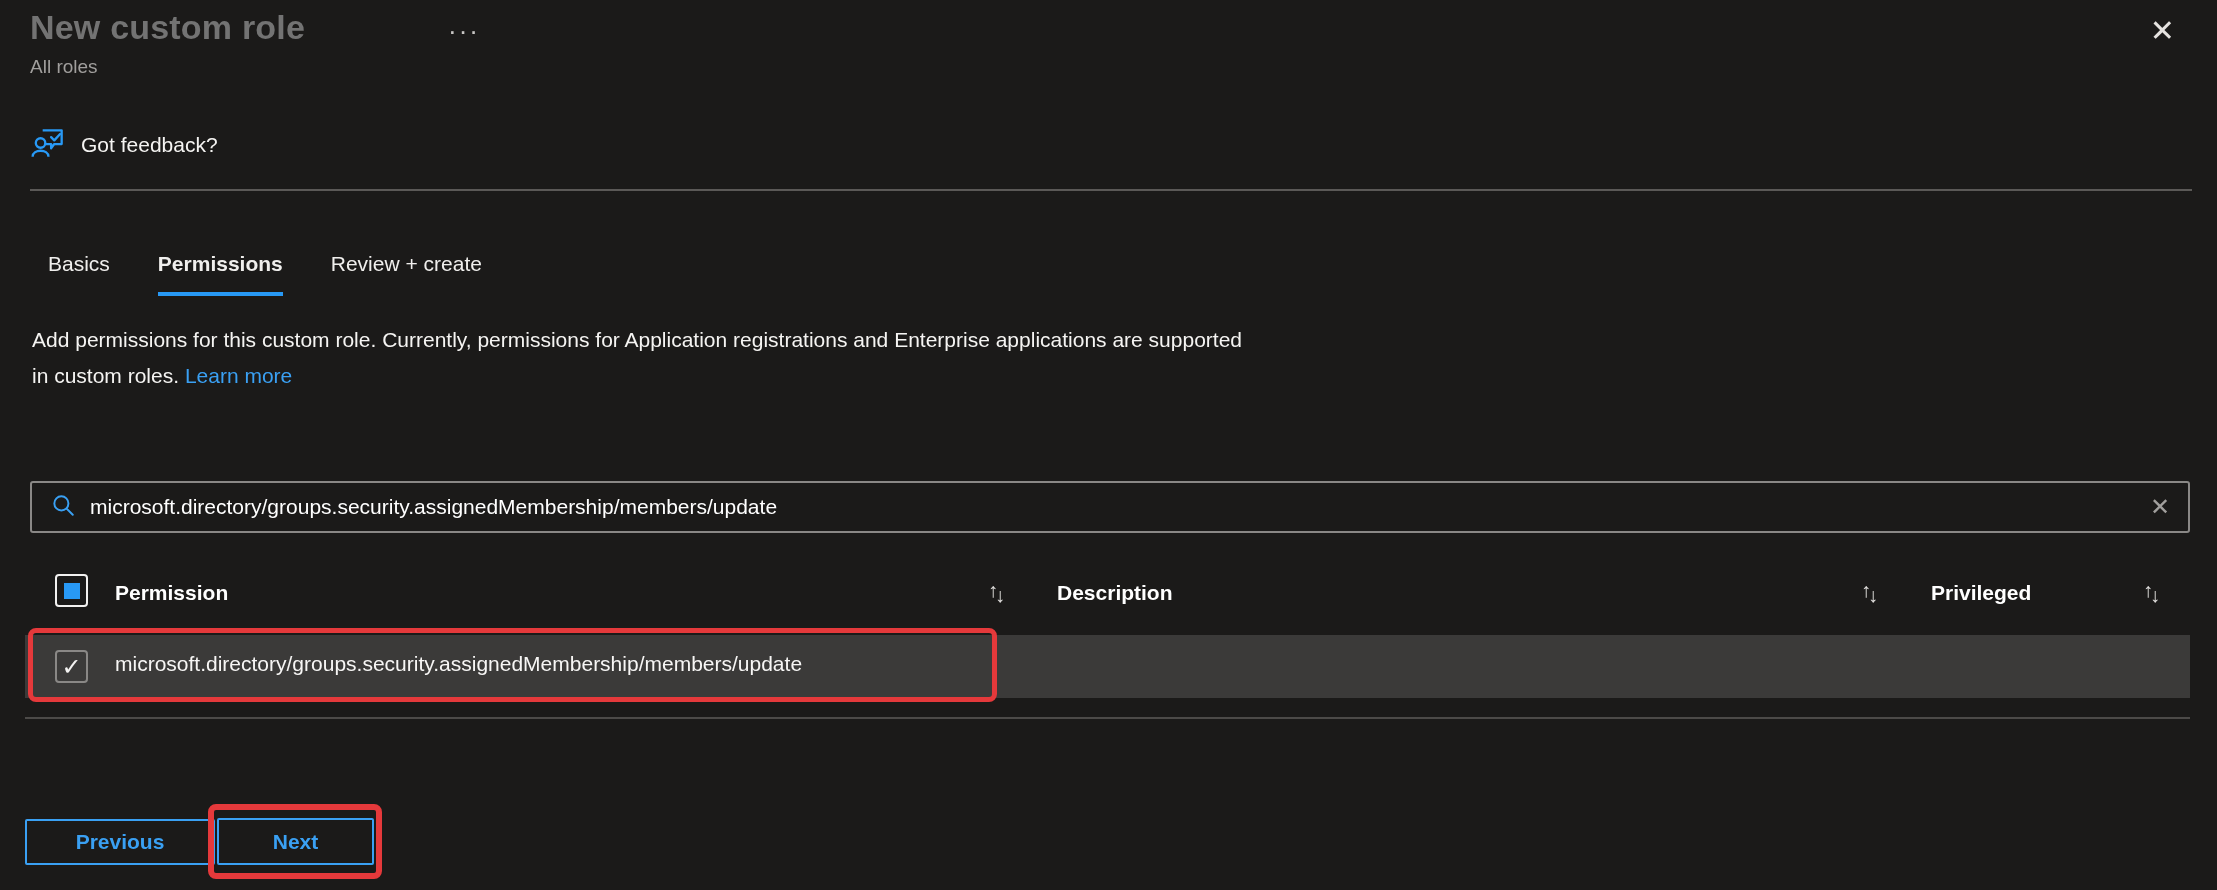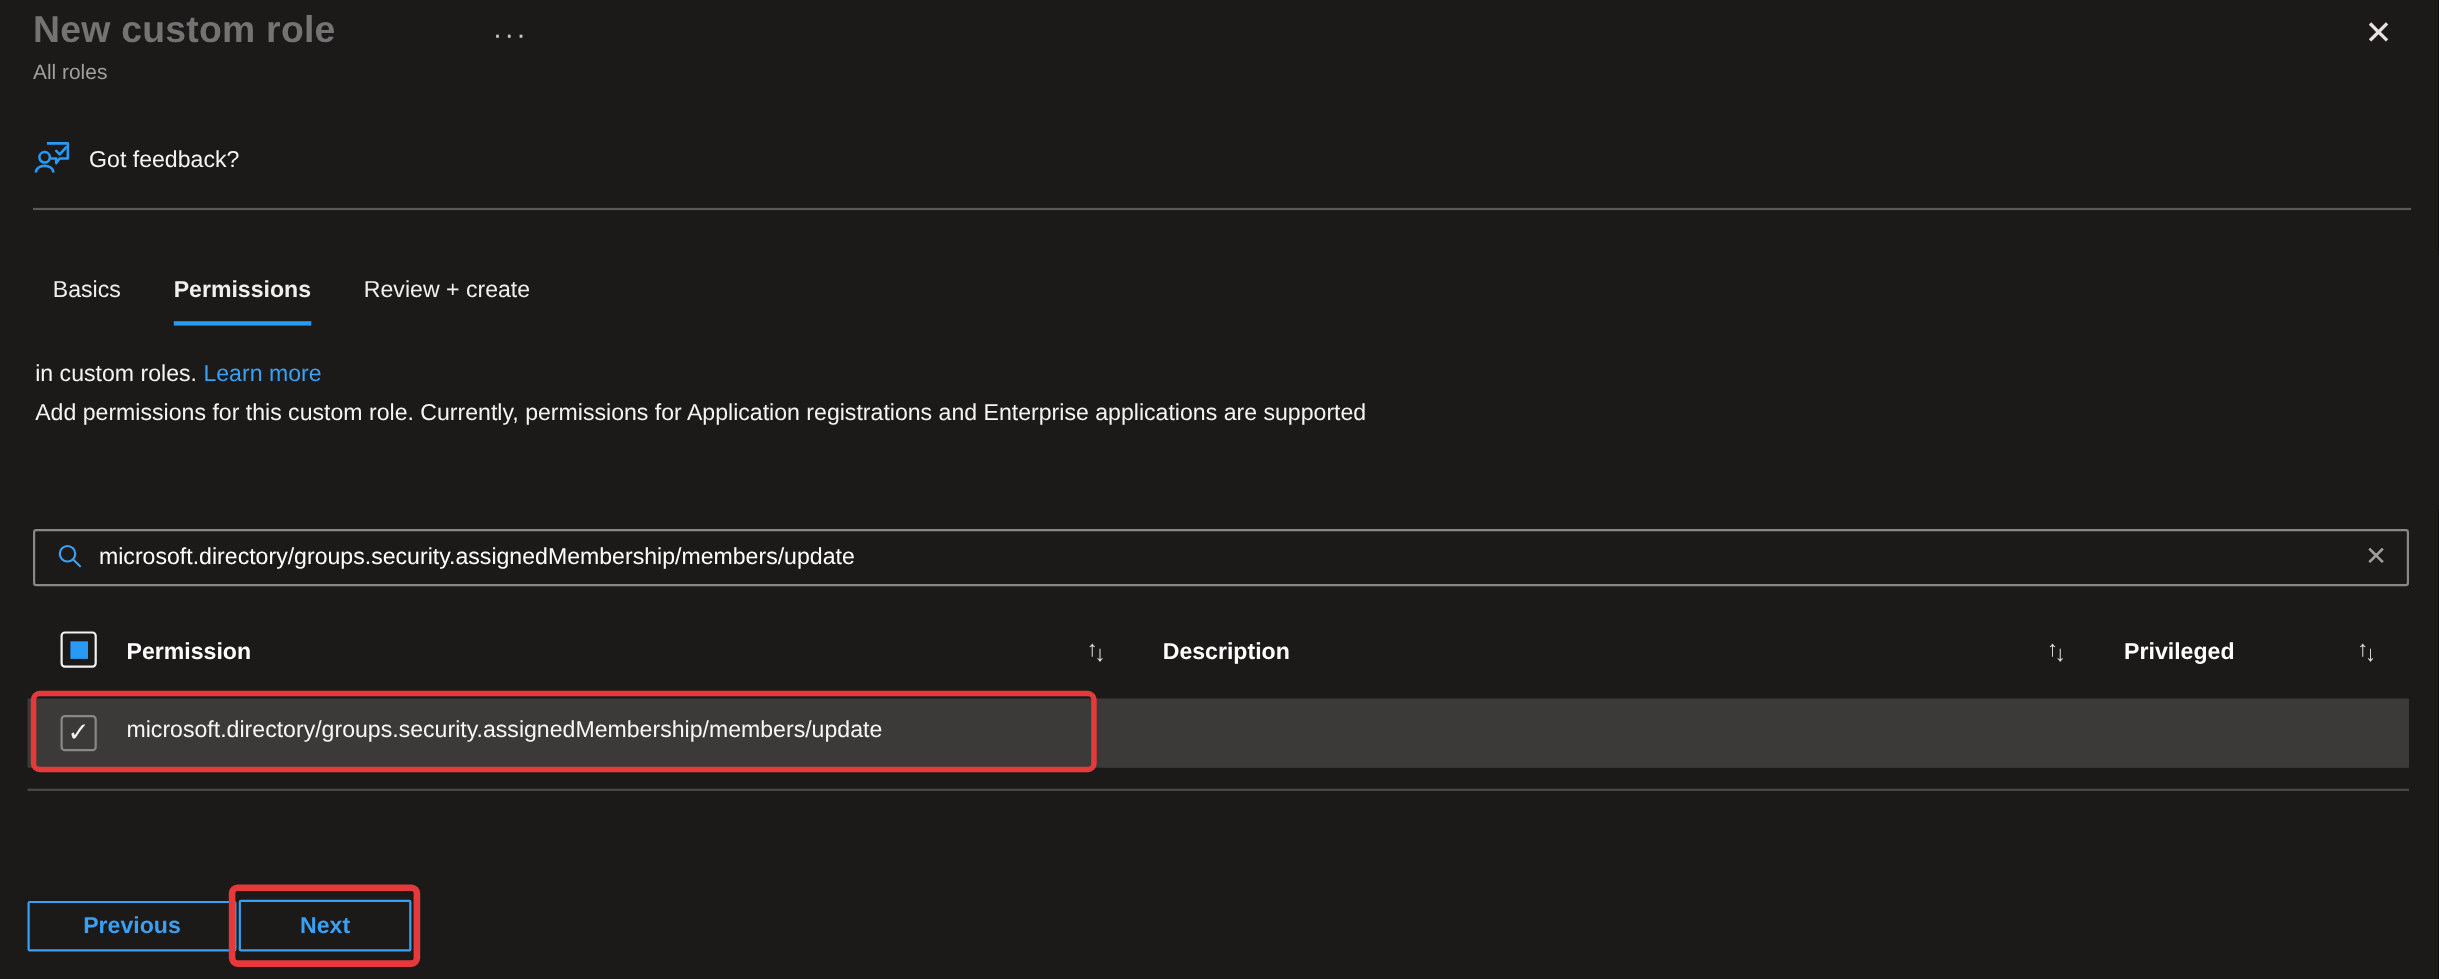--- a/index.html
+++ b/index.html
@@ -140,25 +140,25 @@
 
   <div class="divider"></div>
 
   <div class="tabs">
     <div class="tab">Basics</div>
     <div class="tab active">Permissions</div>
     <div class="tab">Review + create</div>
   </div>
 
   <div class="intro">
+    <div>Add permissions for this custom role. Currently, permissions for Application registrations and Enterprise applications are supported</div>
     <div>
       <span>in custom roles.</span>
       <a class="link">Learn more</a>
     </div>
-    <div>Add permissions for this custom role. Currently, permissions for Application registrations and Enterprise applications are supported</div>
   </div>
 
   <div class="searchbox">
     <span>
       <svg width="26" height="26" viewBox="0 0 24 24" fill="none">
         <circle cx="10.5" cy="10.5" r="6.5" stroke="#3aa0f3" stroke-width="1.8"></circle>
         <line x1="15.3" y1="15.3" x2="21" y2="21" stroke="#3aa0f3" stroke-width="1.8" stroke-linecap="round"></line>
       </svg>
     </span>
     <input class="search-input" value="microsoft.directory/groups.security.assignedMembership/members/update" style="">

